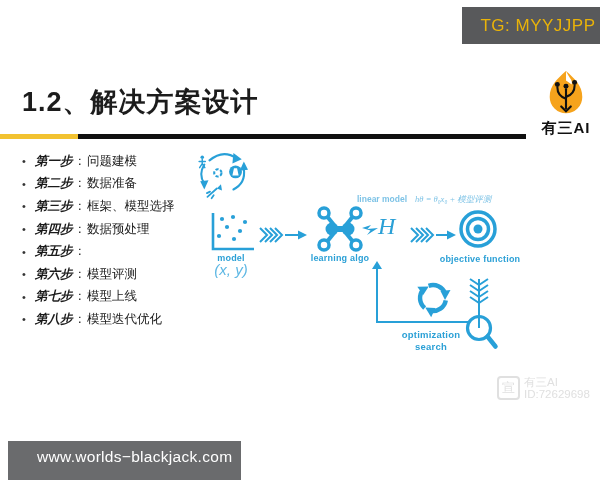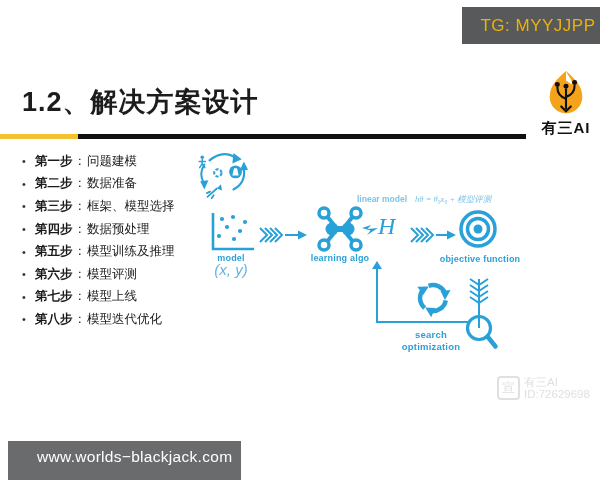--- a/index.html
+++ b/index.html
@@ -20,21 +20,21 @@
   }
   .divider-yellow { position:absolute; left:0; top:134px; width:78px; height:5px; background:#F2C230; }
   .divider-black  { position:absolute; left:78px; top:134px; width:448px; height:5px; background:#101010; }
   
   .logo { position:absolute; left:538px; top:70px; width:56px; text-align:center; }
   .logo-text { font-size:15px; font-weight:700; color:#111; margin-top:-3px; letter-spacing:1px; }
   
   .steps { position:absolute; left:22px; top:150px; list-style:none; margin:0; padding:0; }
   .step { height:22.6px; display:flex; align-items:center; font-size:12.5px; color:#1a1a1a; white-space:nowrap; }
   .bullet { width:13px; color:#333; font-size:11px; }
-  .step-label { font-weight:700; }
+  .step-label { font-weight:700;font-style:italic; }
   .step-sep { margin:0 1px; color:#333; }
   .step-desc { font-weight:400; }
   
   .dlabel { position:absolute; font-size:9px; font-weight:700; color:#2BA0D6; text-align:center; letter-spacing:.2px; }
   .abs { position:absolute; }
   .math { font-family:"Liberation Serif", serif; font-style:italic; }
   .formula-line { position:absolute; left:317px; top:194px; font-size:8.5px; color:#7EC3E6; white-space:nowrap; }
   .formula-line .lm { font-weight:700; margin-right:8px;margin-left:40px; }
   .xy { position:absolute; left:197px; top:261px; width:68px; text-align:center;
         font-family:Liberation Sans, sans-serif; font-style:italic; font-size:15px; color:#5FB8E4; }
@@ -110,21 +110,20 @@
     <li class="step">
         <span class="bullet">•</span>
         <span class="step-label">第四步</span>
         <span class="step-sep">：</span>
         <span class="step-desc">数据预处理</span>
       </li>
     <li class="step">
         <span class="bullet">•</span>
         <span class="step-label">第五步</span>
         <span class="step-sep">：</span>
-        <span class="step-desc">模型训练及推理</span>
       </li>
     <li class="step">
         <span class="bullet">•</span>
         <span class="step-label">第六步</span>
         <span class="step-sep">：</span>
         <span class="step-desc">模型评测</span>
       </li>
     <li class="step">
         <span class="bullet">•</span>
         <span class="step-label">第七步</span>
@@ -255,22 +254,22 @@
         <path d="M13 3 L22 9 M31 3 L22 9"></path>
         <path d="M13 9 L22 15 M31 9 L22 15"></path>
         <path d="M13 15 L22 21 M31 15 L22 21"></path>
         <path d="M13 21 L22 27 M31 21 L22 27"></path>
       </g>
       <circle cx="22" cy="52" r="11.5" stroke="#28A0D8" stroke-width="3.2" fill="none"></circle>
       <line x1="30.5" y1="60.5" x2="38.5" y2="70.5" stroke="#28A0D8" stroke-width="4.5" stroke-linecap="round"></line>
     </svg>
 
     <div class="dlabel lbl-opt">
+      <div>optimization</div>
       <div>search</div>
-      <div>optimization</div>
     </div>
   </div>
 
   <div class="wm">
     <div class="wm-icon">宣</div>
     <div class="wm-text">
       <div>有三AI</div>
       <div>ID:72629698</div>
     </div>
   </div>

